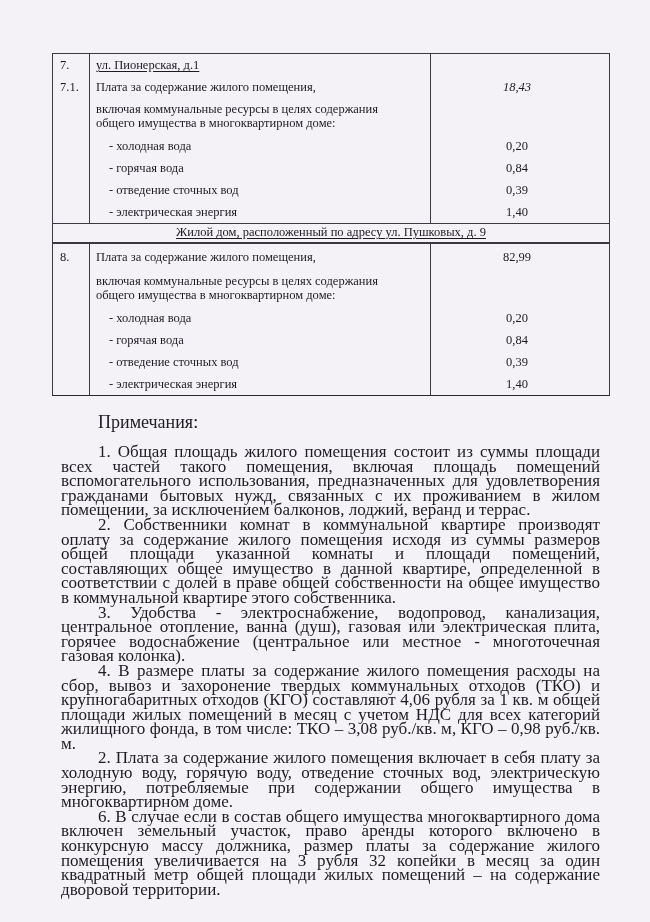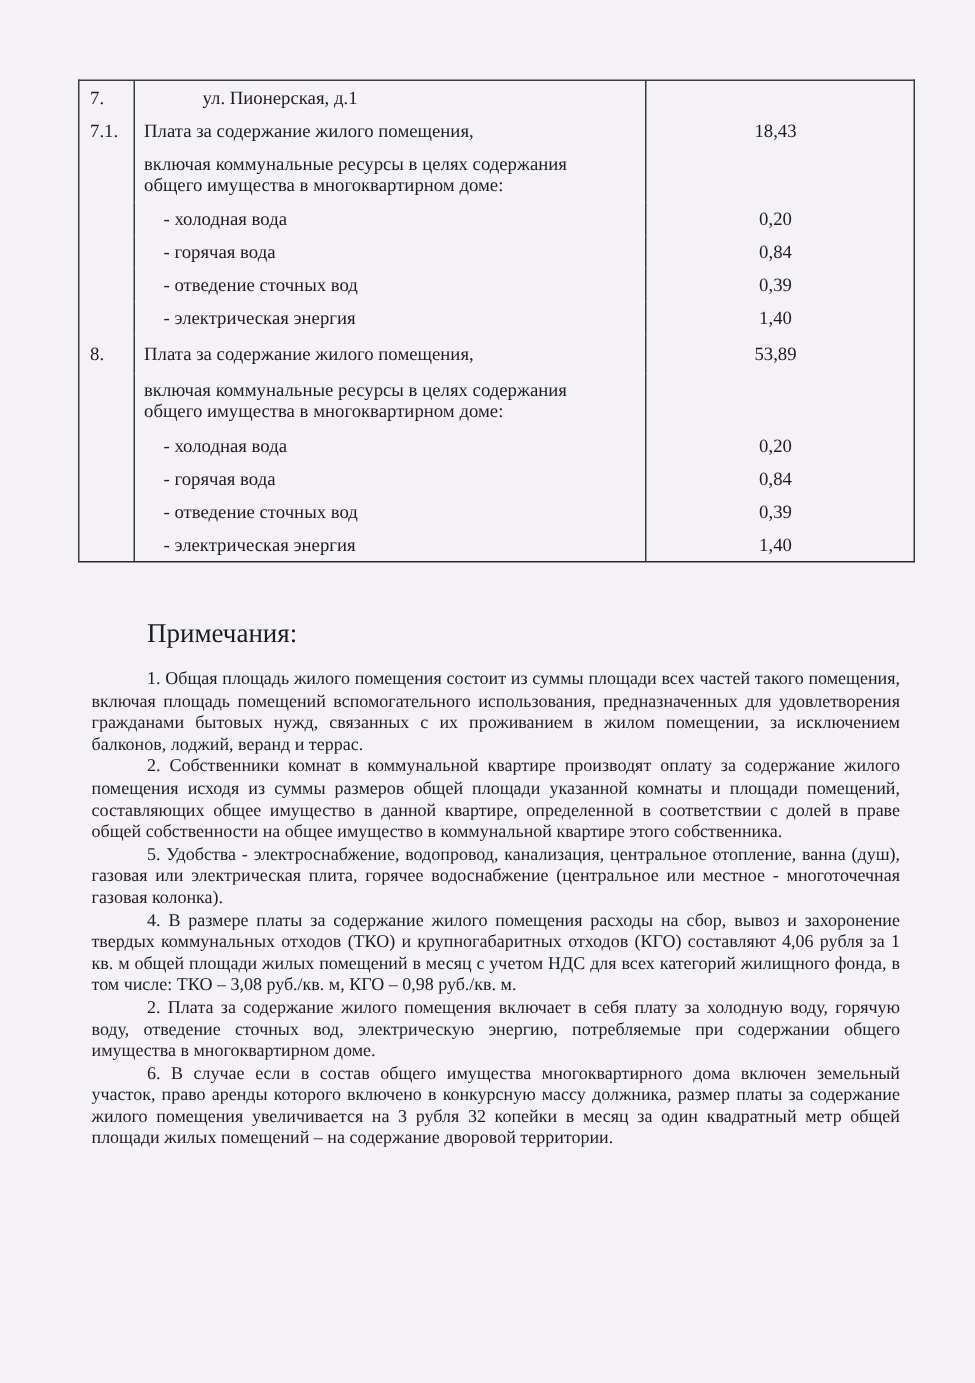--- a/index.html
+++ b/index.html
@@ -46,21 +46,21 @@
     padding-left: 7px;
   }
   .desc-cell {
     padding-left: 6px;
     padding-right: 6px;
   }
   .val-cell {
     text-align: center;
     padding-right: 6px;
   }
-  .ul { text-underline-offset: 2px; margin-left: 39px; }
+  .ul { text-decoration: underline; text-underline-offset: 2px; }
   .sub { padding-left: 19px; }
   .hdr {
     text-align: center;
     font-size: 12.5px;
     line-height: 17px;
     height: 18px;
     border-bottom: 1px solid #3a3a40;
   }
   .hdr span { text-decoration: underline; text-underline-offset: 2px; }
 
@@ -73,21 +73,21 @@
     position: absolute;
     left: 98px;
     top: 412px;
     font-size: 18px;
   }
   .notes {
     position: absolute;
     left: 61px;
     top: 445px;
     width: 539px;
-    font-size: 12px;
+    font-size: 17px;
     line-height: 14.6px;
   }
   .notes p {
     margin: 0;
     text-align: justify;
     text-indent: 37px;
   }
 </style>
 </head>
 <body>
@@ -99,21 +99,21 @@
     <div class="block">
 
       <div class="cell num-cell col-num r">7.</div>
       <div class="cell desc-cell col-desc r">
           <span class="ul">ул. Пионерская, д.1</span>
         </div>
       <div class="cell val-cell r"></div>
 
       <div class="cell num-cell col-num r">7.1.</div>
       <div class="cell desc-cell col-desc r">Плата за содержание жилого помещения,</div>
-      <div class="cell val-cell r" style="justify-content:center;">18,43</div>
+      <div class="cell val-cell r" style="justify-content:center;font-style:italic;">18,43</div>
 
       <div class="cell col-num r2"></div>
       <div class="cell desc-cell col-desc r2" style="padding-right:30px;">включая коммунальные ресурсы в целях содержания общего имущества в многоквартирном доме:</div>
       <div class="cell val-cell r2"></div>
 
       <div class="cell col-num r"></div>
       <div class="cell desc-cell col-desc r sub">- холодная вода</div>
       <div class="cell val-cell r" style="justify-content:center;">0,20</div>
 
       <div class="cell col-num r"></div>
@@ -122,25 +122,26 @@
 
       <div class="cell col-num r"></div>
       <div class="cell desc-cell col-desc r sub">- отведение сточных вод</div>
       <div class="cell val-cell r" style="justify-content:center;">0,39</div>
 
       <div class="cell col-num r"></div>
       <div class="cell desc-cell col-desc r sub">- электрическая энергия</div>
       <div class="cell val-cell r" style="justify-content:center;">1,40</div>
     </div>
 
+    <div class="hdr"><span>Жилой дом, расположенный по адресу  ул. Пушковых, д. 9</span></div>
 
     <div class="block">
       <div class="cell num-cell col-num r" style="height:26px;">8.</div>
       <div class="cell desc-cell col-desc r" style="height:26px;">Плата за содержание жилого помещения,</div>
-      <div class="cell val-cell r" style="height:26px;justify-content:center;">53,89</div>
+      <div class="cell val-cell r" style="height:26px;justify-content:center;">82,99</div>
 
       <div class="cell col-num r2"></div>
       <div class="cell desc-cell col-desc r2" style="padding-right:30px;">включая коммунальные ресурсы в целях содержания общего имущества в многоквартирном доме:</div>
       <div class="cell val-cell r2"></div>
 
       <div class="cell col-num r"></div>
       <div class="cell desc-cell col-desc r sub">- холодная вода</div>
       <div class="cell val-cell r" style="justify-content:center;">0,20</div>
 
       <div class="cell col-num r"></div>
@@ -155,19 +156,19 @@
       <div class="cell desc-cell col-desc r sub">- электрическая энергия</div>
       <div class="cell val-cell r" style="justify-content:center;">1,40</div>
     </div>
   </div>
 
   <div class="notes-title">Примечания:</div>
 
   <div class="notes">
     <p>1. Общая площадь жилого помещения состоит из суммы площади всех частей такого помещения, включая площадь помещений вспомогательного использования, предназначенных для удовлетворения гражданами бытовых нужд, связанных с их проживанием в жилом помещении, за исключением балконов, лоджий, веранд и террас.</p>
     <p>2. Собственники комнат в коммунальной квартире производят оплату за содержание жилого помещения исходя из суммы размеров общей площади указанной комнаты и площади помещений, составляющих общее имущество в данной квартире, определенной в соответствии с долей в праве общей собственности на общее имущество в коммунальной квартире этого собственника.</p>
-    <p>5. Удобства - электроснабжение, водопровод, канализация, центральное отопление, ванна (душ), газовая или электрическая плита, горячее водоснабжение (центральное или местное - многоточечная газовая колонка).</p>
+    <p>3. Удобства - электроснабжение, водопровод, канализация, центральное отопление, ванна (душ), газовая или электрическая плита, горячее водоснабжение (центральное или местное - многоточечная газовая колонка).</p>
     <p>4. В размере платы за содержание жилого помещения расходы на сбор, вывоз и захоронение твердых коммунальных отходов (ТКО) и крупногабаритных  отходов (КГО) составляют 4,06 рубля за 1 кв. м общей площади жилых помещений в месяц с учетом НДС для всех категорий жилищного фонда, в том числе: ТКО – 3,08 руб./кв. м, КГО – 0,98 руб./кв. м.</p>
     <p>2. Плата за содержание жилого помещения включает в себя плату за холодную воду, горячую воду, отведение сточных вод, электрическую энергию, потребляемые при содержании общего имущества в многоквартирном доме.</p>
     <p>6. В случае если в состав общего имущества многоквартирного дома включен земельный участок, право аренды которого включено в конкурсную массу должника, размер платы за содержание жилого помещения увеличивается на 3 рубля 32 копейки в месяц за один квадратный метр общей площади жилых помещений – на содержание дворовой территории.</p>
   </div>
 
 </div>
 
 </body></html>

